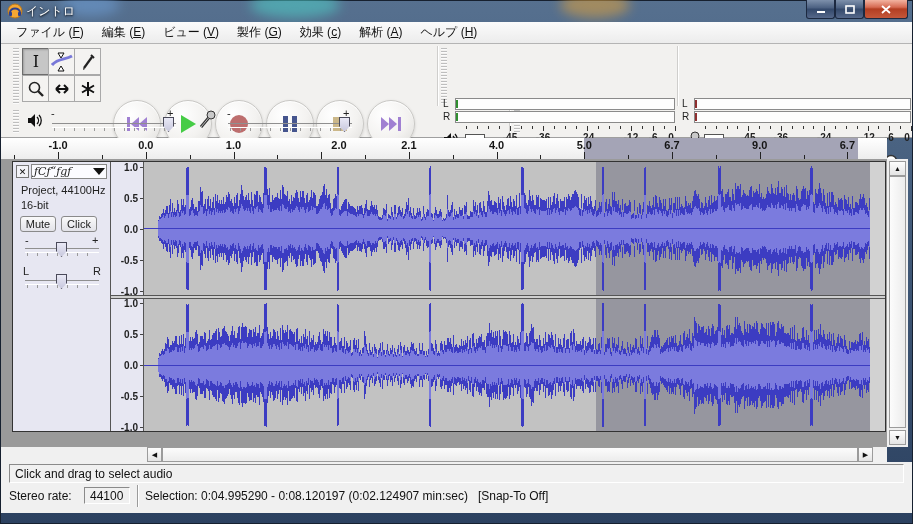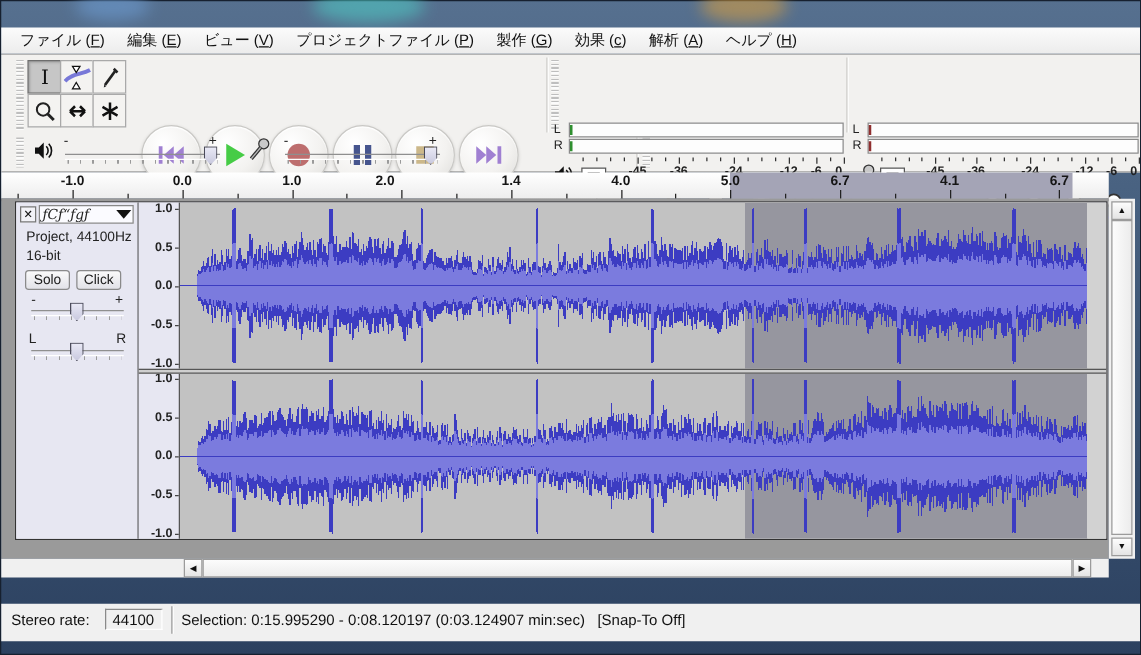--- a/index.html
+++ b/index.html
@@ -104,26 +104,49 @@
 </style>
 </head>
 <body>
 
 <div id="window">
 
   <div class="glassblob" style="left:250px;top:-8px;width:90px;height:26px;background:#4fd0c8;"></div>
   <div class="glassblob" style="left:560px;top:-8px;width:70px;height:26px;background:#e0a23c;"></div>
   <div class="glassblob" style="left:60px;top:-6px;width:60px;height:22px;background:#6fa0d8;"></div>
 
+  <div id="titlebar">
+    <svg style="position:absolute;left:7px;top:3px" width="16" height="16" viewBox="0 0 16 16">
+      <circle cx="8" cy="8" r="7" fill="#f5a733" stroke="#b8761a"></circle>
+      <path d="M3 10 C3 4,13 4,13 10" fill="none" stroke="#2b3f8f" stroke-width="2"></path>
+      <rect x="2" y="9" width="3" height="4" rx="1" fill="#2b3f8f"></rect>
+      <rect x="11" y="9" width="3" height="4" rx="1" fill="#2b3f8f"></rect>
+    </svg>
+    <span id="apptitle">イントロ</span>
+    <div class="winbtn" id="btn-min" style="left:806px;width:29px;">
+      <svg width="10" height="9" viewBox="0 0 10 9">
+          <rect x="1" y="6" width="8" height="2" fill="#fff"></rect>
+        </svg>
+    </div>
+    <div class="winbtn" id="btn-max" style="left:835px;width:29px;">
+      <svg width="10" height="9" viewBox="0 0 10 9">
+          <rect x="1" y="1" width="8" height="7" fill="none" stroke="#fff" stroke-width="1.6"></rect>
+        </svg>
+    </div>
+    <div class="winbtn" id="btn-close" style="left:864px;width:44px;">
+      <svg width="10" height="9" viewBox="0 0 10 9">
+          <path d="M1 1 L9 8 M9 1 L1 8" stroke="#fff" stroke-width="1.8"></path>
+        </svg>
+    </div>
+  </div>
 
   <div id="menubar">
       <span class="menu-item">ファイル (<u>F</u>)</span>
       <span class="menu-item">編集 (<u>E</u>)</span>
       <span class="menu-item">ビュー (<u>V</u>)</span>
-      <span class="menu-item">プロジェクトファイル (<u>P</u>)</span>
       <span class="menu-item">製作 (<u>G</u>)</span>
       <span class="menu-item">効果 (<u>c</u>)</span>
       <span class="menu-item">解析 (<u>A</u>)</span>
       <span class="menu-item">ヘルプ (<u>H</u>)</span>
     </div>
 
   <div id="toolzone">
 
     <div class="grip" style="left:12px;top:4px;height:56px;"></div>
     <div class="grip" style="left:440px;top:4px;height:56px;"></div>
@@ -417,41 +440,41 @@
       <div class="rtick" style="left: 583.3px; height: 7px;"></div>
       <div class="rtick" style="left: 627.15px; height: 4px;"></div>
       <div class="rtick" style="left: 671px; height: 7px;"></div>
       <div class="rtick" style="left: 714.85px; height: 4px;"></div>
       <div class="rtick" style="left: 758.7px; height: 7px;"></div>
       <div class="rtick" style="left: 802.55px; height: 4px;"></div>
       <div class="rtick" style="left: 846.4px; height: 7px;"></div>
       <div class="rlabel" style="left: 57.1px;">-1.0</div>
       <div class="rlabel" style="left: 144.8px;">0.0</div>
       <div class="rlabel" style="left: 232.5px;">1.0</div>
-      <div class="rlabel" style="left: 307px;">2.0</div>
-      <div class="rlabel" style="left: 407.9px;">1.4</div>
+      <div class="rlabel" style="left: 338px;">2.0</div>
+      <div class="rlabel" style="left: 407.9px;">2.1</div>
       <div class="rlabel" style="left: 495.6px;">4.0</div>
       <div class="rlabel" style="left: 583.3px;">5.0</div>
       <div class="rlabel" style="left: 671px;">6.7</div>
-      <div class="rlabel" style="left: 758.7px;">4.1</div>
+      <div class="rlabel" style="left: 758.7px;">9.0</div>
       <div class="rlabel" style="left: 846.4px;">6.7</div>
     </div>
 
   <div id="trackarea">
     <div id="track">
 
       <div id="tpanel">
         <div id="tclose">✕</div>
         <div id="tname">
             <span>ƒCƒ“ƒgƒ</span>
           </div>
         <div id="tmenu-tri"></div>
         <div class="tinfo" style="top:22px;">Project, 44100Hz</div>
         <div class="tinfo" style="top:37px;">16-bit</div>
-        <div class="tsmallbtn" style="left:7px;top:54px;">Solo</div>
+        <div class="tsmallbtn" style="left:7px;top:54px;">Mute</div>
         <div class="tsmallbtn" style="left:48px;top:54px;">Click</div>
         <span class="sldend" style="left:12px;top:72px;">-</span>
         <span class="sldend" style="left:79px;top:72px;">+</span>
         <div class="sldtrack" style="left:12px;top:86px;width:74px;"></div>
         <div class="slddots" style="left:14px;top:91px;width:70px;"></div>
         <div class="sldthumb" style="left:43px;top:80px;"></div>
         <span class="sldend" style="left:10px;top:103px;">L</span>
         <span class="sldend" style="left:80px;top:103px;">R</span>
         <div class="sldtrack" style="left:12px;top:118px;width:74px;"></div>
         <div class="slddots" style="left:14px;top:123px;width:70px;"></div>
@@ -511,22 +534,25 @@
     <div class="sbtn" style="left:146px;top:0;">◀</div>
     <div id="hthumb"></div>
     <div class="sbtn" style="left:857px;top:0;">▶</div>
   </div>
   <div id="vscroll">
     <div class="sbtn" style="left:2px;top:2px;width:17px;">▲</div>
     <div id="vthumb"></div>
     <div class="sbtn" style="left:2px;top:271px;width:17px;">▼</div>
   </div>
 
+  <div id="tooltipbar">
+    <div id="tooltipbox">Click and drag to select audio</div>
+  </div>
   <div id="bottombar">
     <span class="btext" style="left:8px;">Stereo rate:</span>
     <div id="ratebox">
         <span>44100</span>
       </div>
     <div id="bsep"></div>
-    <span class="btext" style="left:144px;">Selection: 0:15.995290 - 0:08.120197 (0:03.124907 min:sec)   [Snap-To Off]</span>
+    <span class="btext" style="left:144px;">Selection: 0:04.995290 - 0:08.120197 (0:02.124907 min:sec)   [Snap-To Off]</span>
   </div>
 
 </div>
 
 </body></html>

